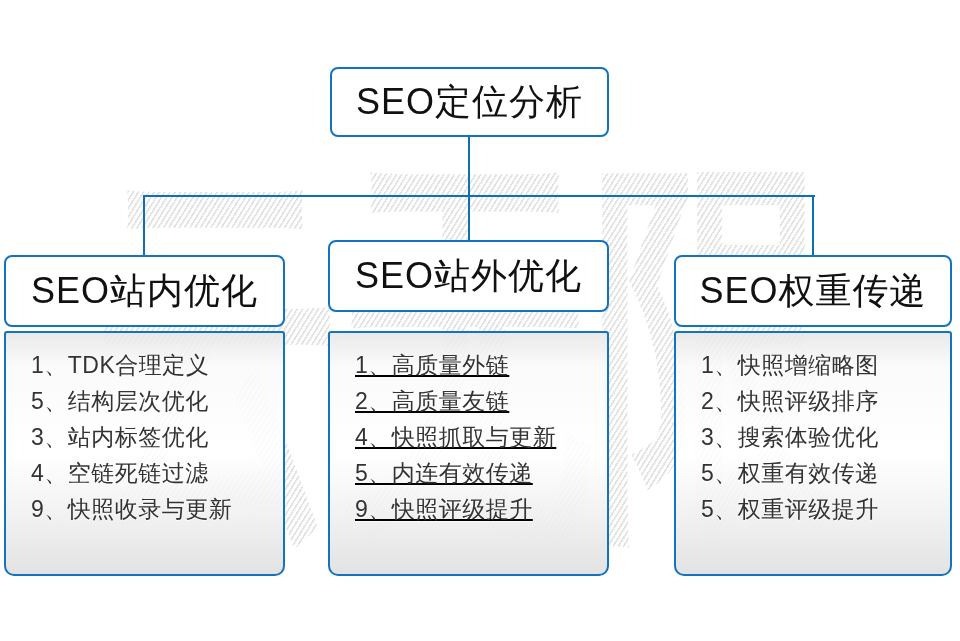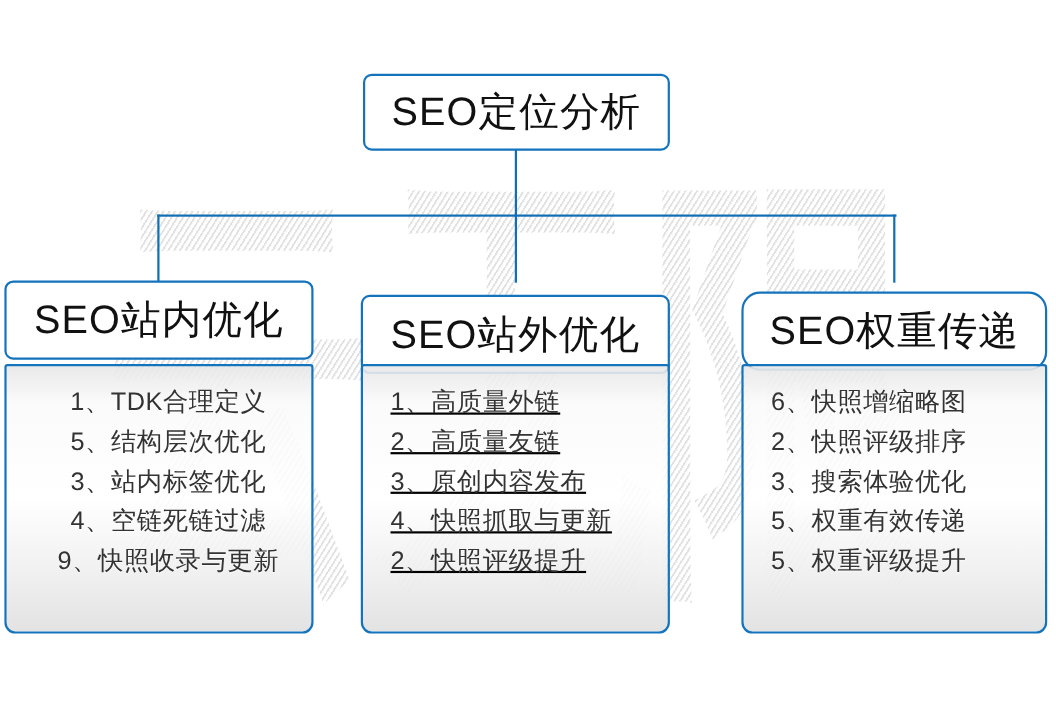--- a/index.html
+++ b/index.html
@@ -54,40 +54,40 @@
     z-index: 3;
   }
   .node-title {
     font-size: 36px;
     color: #111111;
     letter-spacing: 1px;
     white-space: nowrap;
   }
   .root-node    { left: 330px; top: 67px;  width: 279px; height: 70px; }
   .bh-0         { left: 4px;   top: 255px; width: 281px; height: 72px; }
-  .bh-1         { left: 328px; top: 268px; width: 281px; height: 72px; }
-  .bh-2         { left: 674px; top: 265px; width: 278px; height: 72px; border-radius: 17px; }
+  .bh-1         { left: 328px; top: 240px; width: 281px; height: 72px; }
+  .bh-2         { left: 674px; top: 255px; width: 278px; height: 72px; }
 
   
   .branch-list {
     position: absolute;
     top: 331px;
     height: 245px;
     border: 2px solid #1473bd;
     border-radius: 3px 3px 10px 10px;
     background: linear-gradient(180deg,
       rgba(231,231,231,0.90) 0%,
       rgba(250,250,250,0.88) 14%,
       rgba(255,255,255,0.88) 50%,
       rgba(239,239,239,0.92) 78%,
       rgba(225,225,225,0.94) 100%);
     padding: 14px 8px 0 25px;
     z-index: 3;
   }
-  .bl-0 { left: 4px;   width: 281px; text-align: center; }
+  .bl-0 { left: 4px;   width: 281px; }
   .bl-1 { left: 328px; width: 281px; text-decoration: underline; }
   .bl-2 { left: 674px; width: 278px; }
 
   .list-item {
     font-size: 23px;
     line-height: 36px;
     color: #333333;
     letter-spacing: 0.5px;
     white-space: nowrap;
     text-shadow: 0 1px 0 rgba(255,255,255,0.75);
@@ -124,26 +124,26 @@
     <div class="list-item">1、TDK合理定义</div>
     <div class="list-item">5、结构层次优化</div>
     <div class="list-item">3、站内标签优化</div>
     <div class="list-item">4、空链死链过滤</div>
     <div class="list-item">9、快照收录与更新</div>
   </div>
 
   <div class="branch-list bl-1">
     <div class="list-item">1、高质量外链</div>
     <div class="list-item">2、高质量友链</div>
-    <div class="list-item">3、原创内容发布</div>
     <div class="list-item">4、快照抓取与更新</div>
-    <div class="list-item">2、快照评级提升</div>
+    <div class="list-item">5、内连有效传递</div>
+    <div class="list-item">9、快照评级提升</div>
   </div>
 
   <div class="branch-list bl-2">
-    <div class="list-item">6、快照增缩略图</div>
+    <div class="list-item">1、快照增缩略图</div>
     <div class="list-item">2、快照评级排序</div>
     <div class="list-item">3、搜索体验优化</div>
     <div class="list-item">5、权重有效传递</div>
     <div class="list-item">5、权重评级提升</div>
   </div>
 
 </div>
 
 </body></html>

